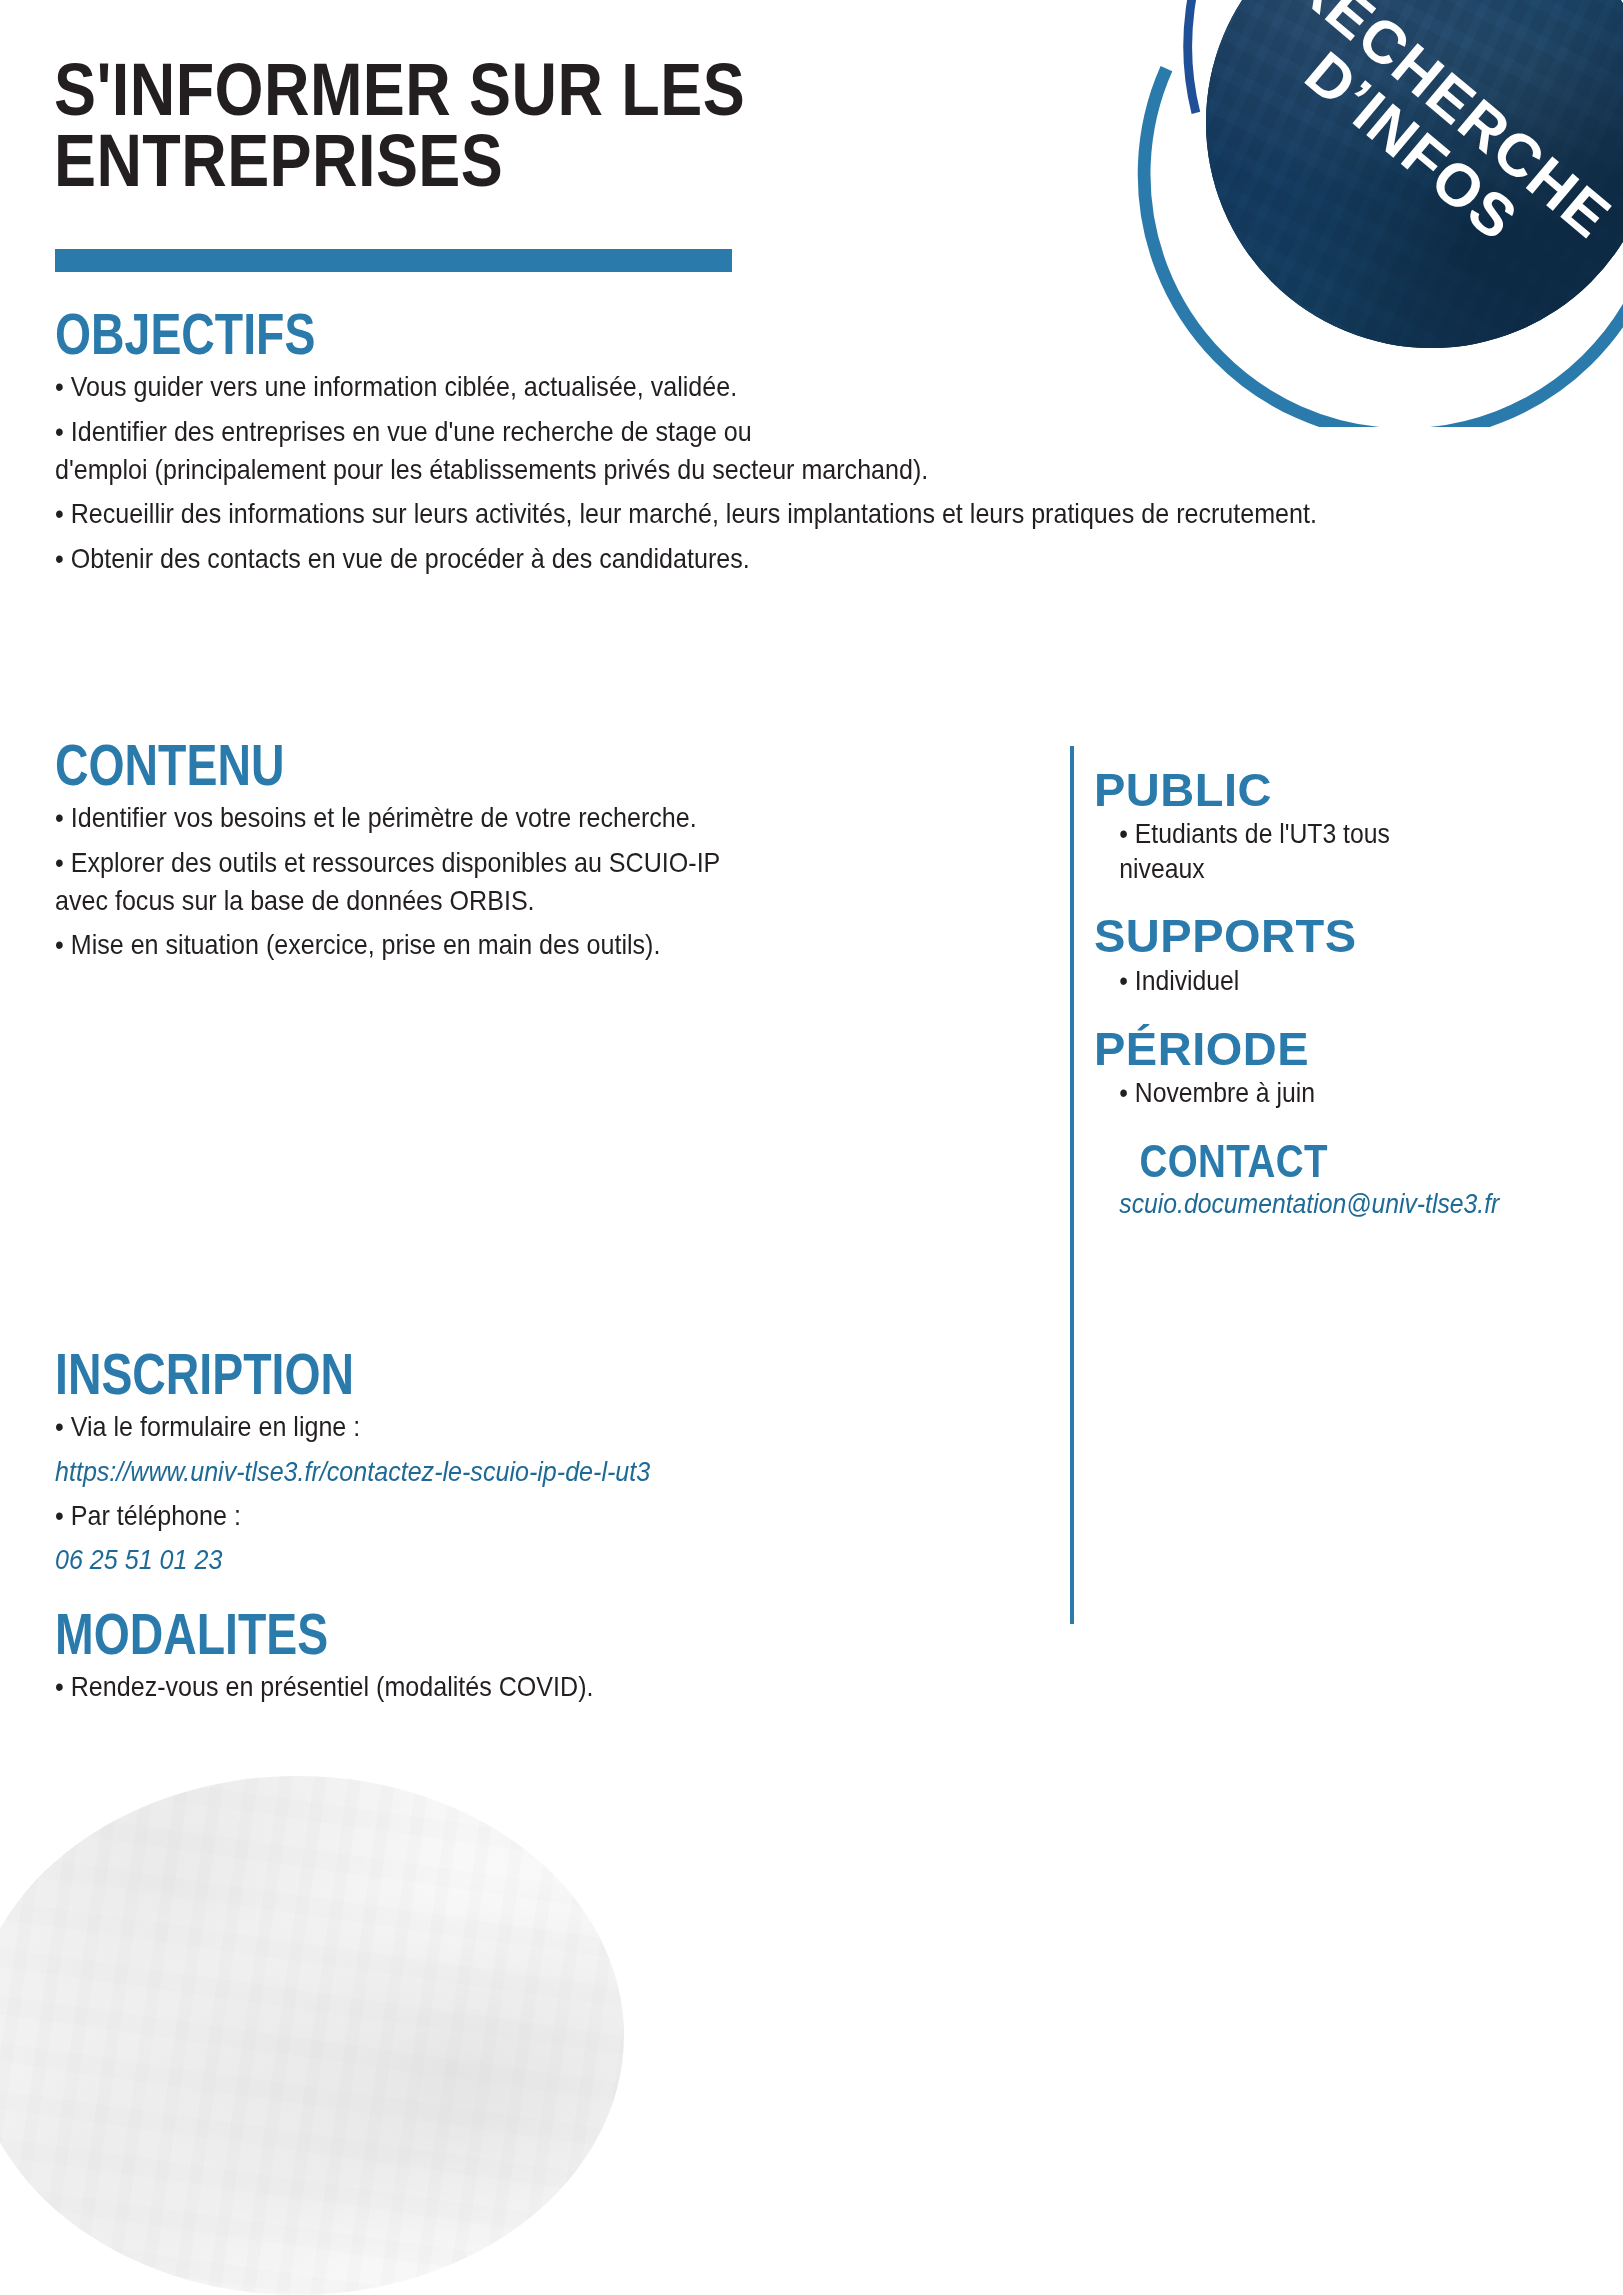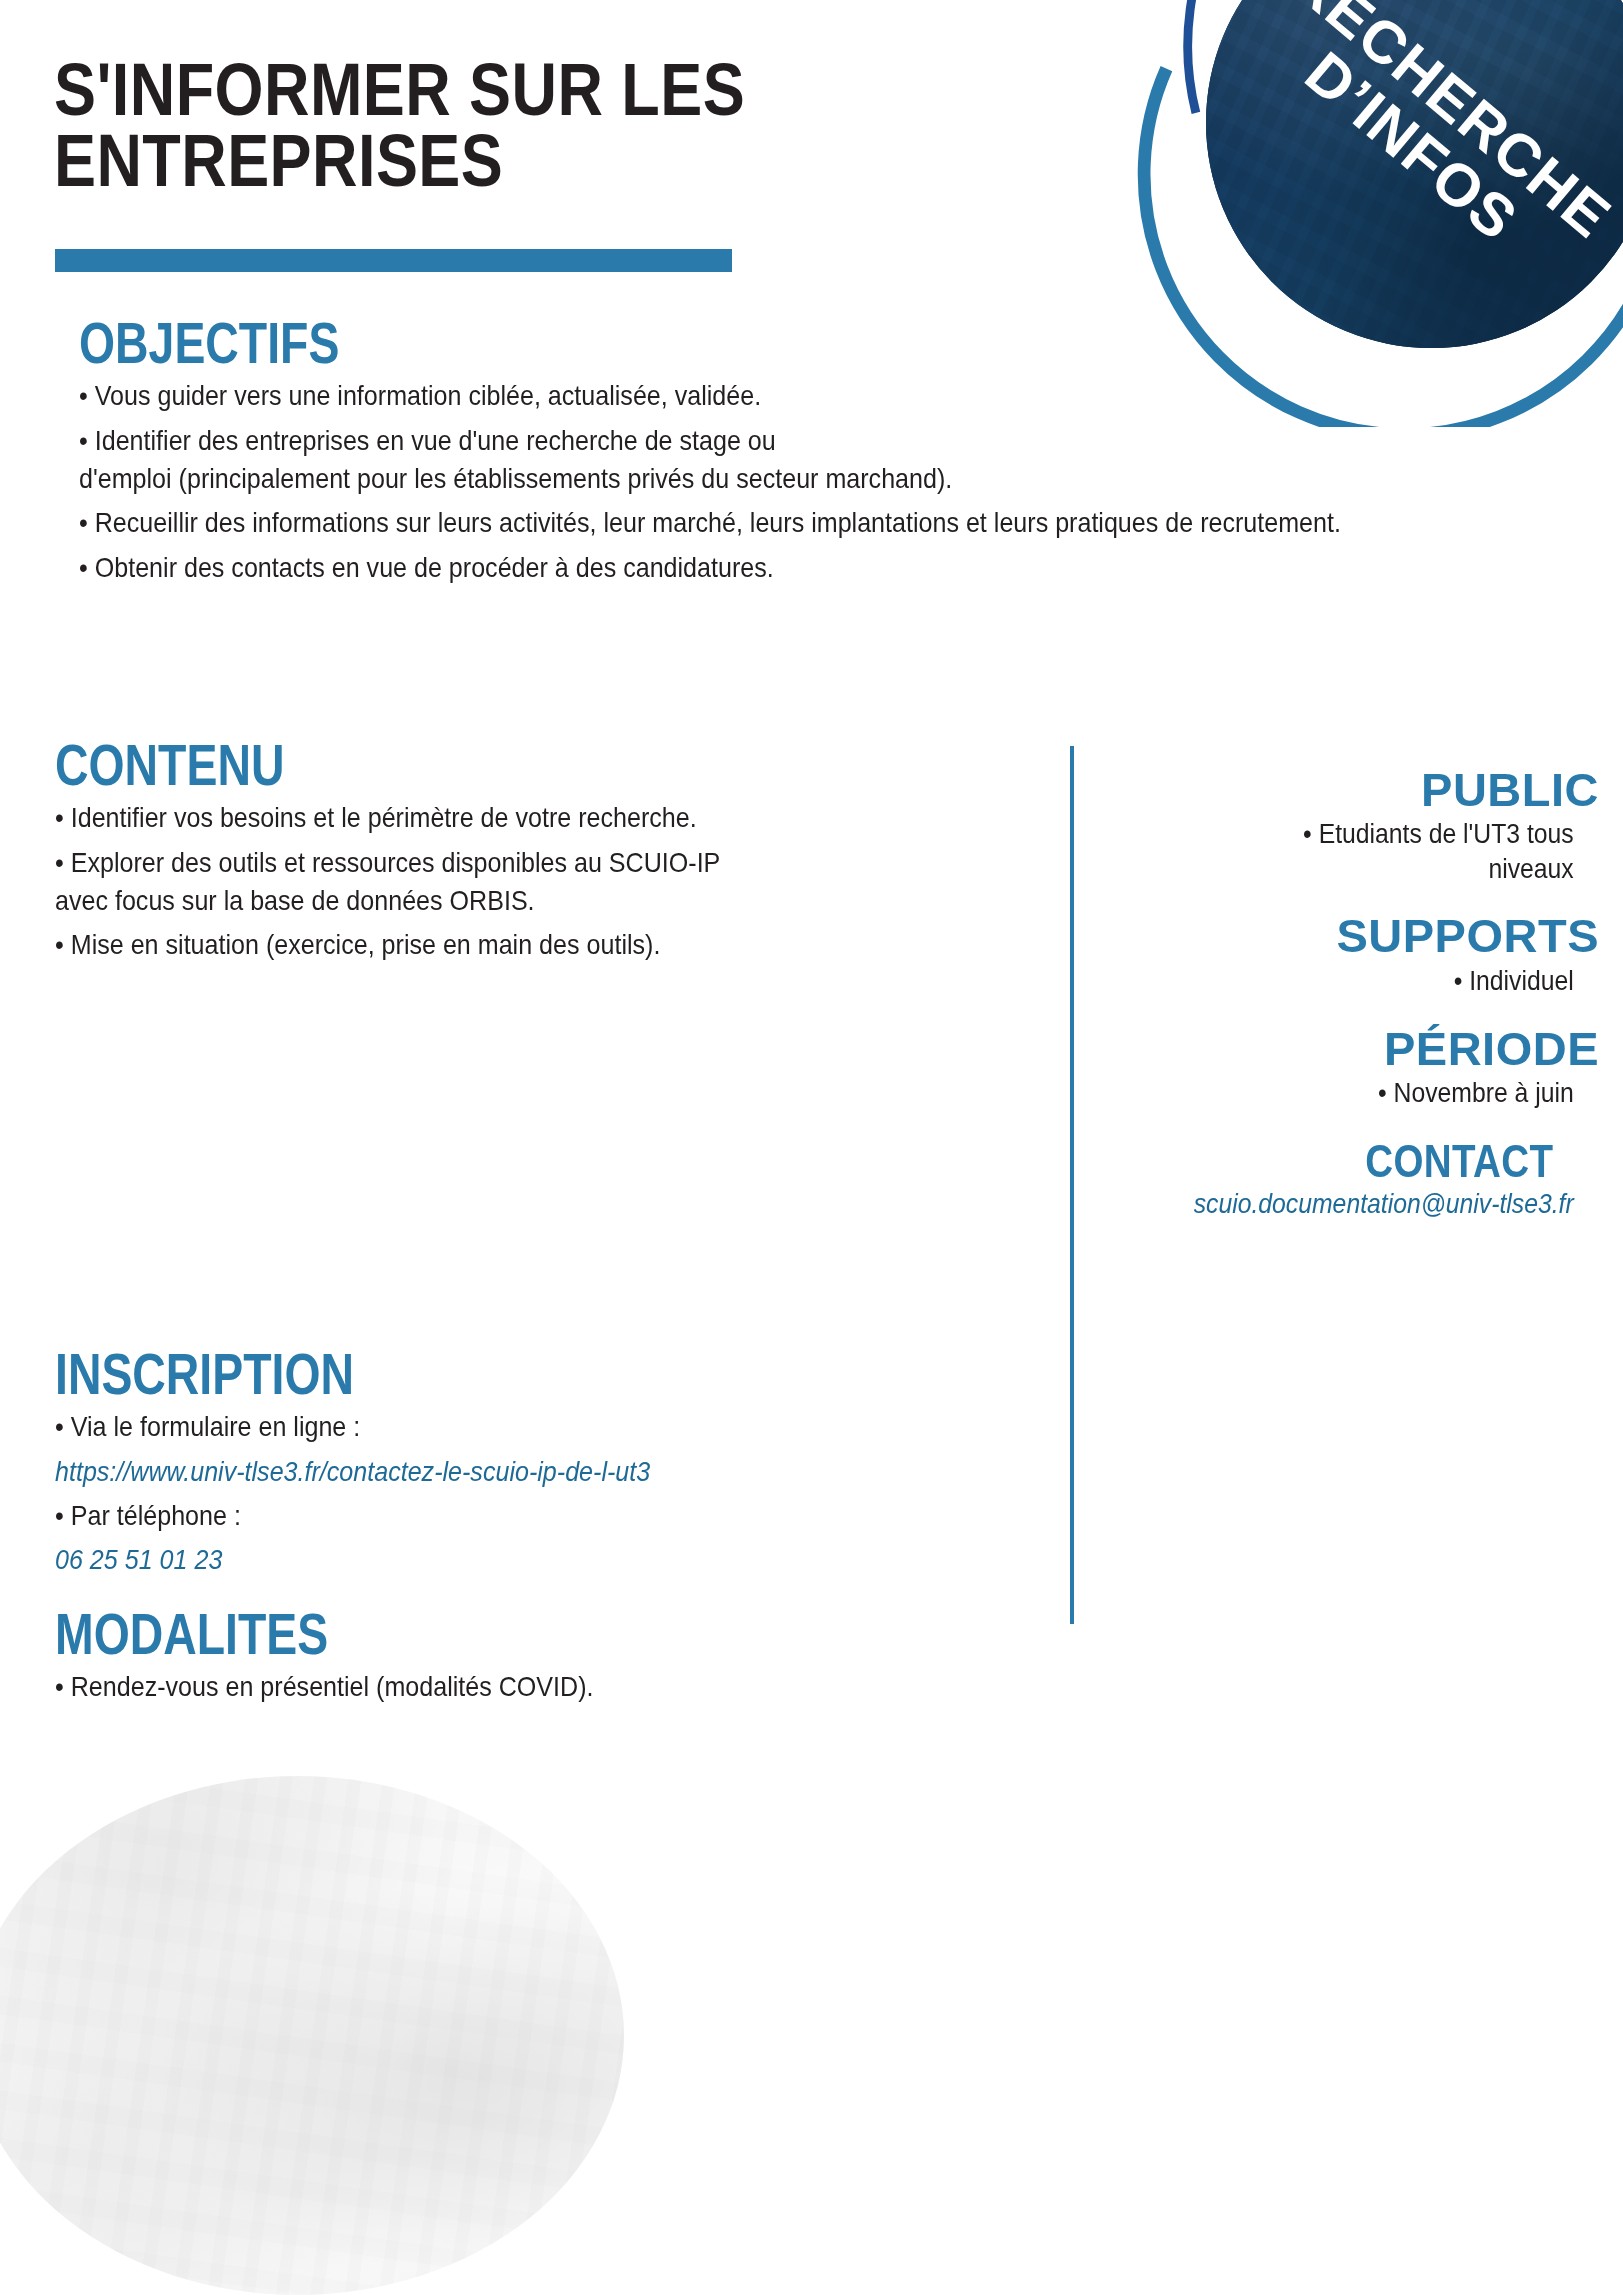--- a/index.html
+++ b/index.html
@@ -111,41 +111,41 @@
     line-height:1.3;
     transform:scaleX(.88);
     transform-origin:left top;
     white-space:nowrap;
   }
 
   
   .sec { position:absolute; left:55px; }
   .sec .h-cond { display:block; margin:0 0 4.9px 0; }
 
-  #sec-objectifs { top:314px;  width:1502px;margin-left:24px; }
+  #sec-objectifs { top:305px;  width:1502px; }
   #sec-contenu   { top:736px; width:962px; }
   #sec-supports  { top:1035px; width:962px; }
   #sec-inscr     { top:1345px; width:962px; }
   #sec-modal     { top:1605px; width:962px; }
 
   .bul { display:block; margin:0 0 6.9px 0; }
   .bul:last-child { margin-bottom:0; }
 
   
   .divider {
     position:absolute; left:1070px; top:746px;
     width:4.4px; height:878px;
     background:#2a7bab;
   }
 
   
   .rcol {
     position:absolute; left:1094px; top:765px;
     width:505px;
-    text-align:right;
+    text-align:left;
   }
   .r-block { margin-bottom:25.5px; }
   .r-block:last-child { margin-bottom:12px; }
   .r-h {
     color:#2a7bab;
     font-weight:bold;
     font-size:47px;
     line-height:1.05;
     letter-spacing:0.5px;
     display:block;

